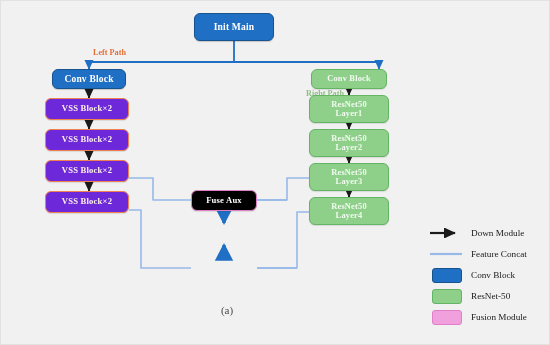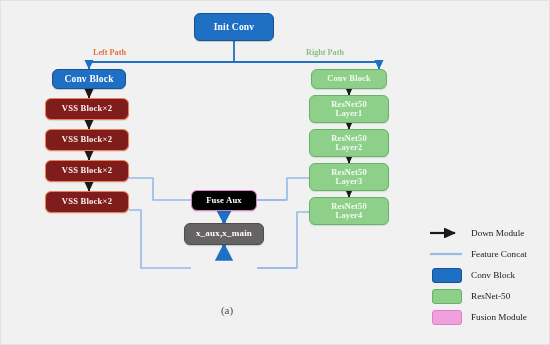--- a/index.html
+++ b/index.html
@@ -34,21 +34,21 @@
     font-family: "Liberation Serif", "DejaVu Serif", serif;
   }
   .n-conv {
     background: #1f6fc4;
     border: 1.2px solid #16538f;
     font-weight: bold;
     font-size: 9.5px;
     box-shadow: 0 1px 1px rgba(0,0,0,.18);
   }
   .n-vss {
-    background: #7f1d1d;
+    background: #6d28d9;
     border: 1.2px solid #f08050;
     font-size: 8.6px;
     font-weight: bold;
     color: #fdf1eb;
     box-shadow: 0 1px 1px rgba(0,0,0,.10);
   }
   .n-res {
     background: #8ed08a;
     border: 1.2px solid #63b463;
     font-size: 8.4px;
@@ -72,21 +72,21 @@
     color: #ffffff;
     box-shadow: 0 1px 1px rgba(0,0,0,.18);
   }
   .path-label {
     position: absolute;
     font-size: 8.2px;
     font-weight: bold;
     font-family: "Liberation Serif", "DejaVu Serif", serif;
   }
   .pl-left  { color: #e2703a; text-align: center; }
-  .pl-right { color: #8fbf86; }
+  .pl-right { color: #8fbf86; margin-top: 41px; }
   #caption {
     position: absolute;
     left: 196px; top: 303px;
     width: 60px;
     text-align: center;
     font-size: 11px;
     color: #4a4a4a;
     font-family: "Liberation Serif", "DejaVu Serif", serif;
   }
   #legend {
@@ -178,40 +178,39 @@
 
     <g stroke="#1f6fc4" stroke-width="3.4" fill="none">
       <path d="M223,210 L223,222" marker-end="url(#ah-blue-fat)"></path>
       <path d="M223,256 L223,244" marker-end="url(#ah-blue-fat)"></path>
     </g>
   </svg>
 
   <div class="path-label pl-left" style="left:92px; top:47px;">Left Path</div>
   <div class="path-label pl-right" style="left:305px; top:47px;">Right Path</div>
 
-  <div class="node n-conv" style="left:193px; top:12px; width:80px; height:28px;">Init Conv</div>
+  <div class="node n-conv" style="left:193px; top:12px; width:80px; height:28px;">Init Main</div>
 
   <div class="node n-conv" style="left:51px; top:68px; width:74px; height:20px;">Conv Block</div>
   <div class="node n-vss" style="left:44px; top:97px; width:84px; height:22px;">VSS Block×2</div>
   <div class="node n-vss" style="left:44px; top:128px; width:84px; height:22px;">VSS Block×2</div>
   <div class="node n-vss" style="left:44px; top:159px; width:84px; height:22px;">VSS Block×2</div>
   <div class="node n-vss" style="left:44px; top:190px; width:84px; height:22px;">VSS Block×2</div>
 
   <div class="node n-res" style="left:310px; top:68px; width:76px; height:20px;">Conv Block</div>
   <div class="node n-res" style="left:308px; top:94px; width:80px; height:28px;">ResNet50
 Layer1</div>
   <div class="node n-res" style="left:308px; top:128px; width:80px; height:28px;">ResNet50
 Layer2</div>
   <div class="node n-res" style="left:308px; top:162px; width:80px; height:28px;">ResNet50
 Layer3</div>
   <div class="node n-res" style="left:308px; top:196px; width:80px; height:28px;">ResNet50
 Layer4</div>
 
   <div class="node n-fuse" style="left:190px; top:189px; width:66px; height:21px;">Fuse Aux</div>
-  <div class="node n-tensor" style="left:183px; top:222px; width:80px; height:22px;">x_aux,x_main</div>
 
   <div id="caption">(a)</div>
 
   <div id="legend">
 
     <div class="legend-row">
       <div class="legend-key">
         <svg width="36" height="10" viewBox="0 0 36 10" xmlns="http://www.w3.org/2000/svg">
           <defs>
             <marker id="lg-ah" markerWidth="7" markerHeight="7" refX="5.2" refY="3" orient="auto" markerUnits="strokeWidth">

